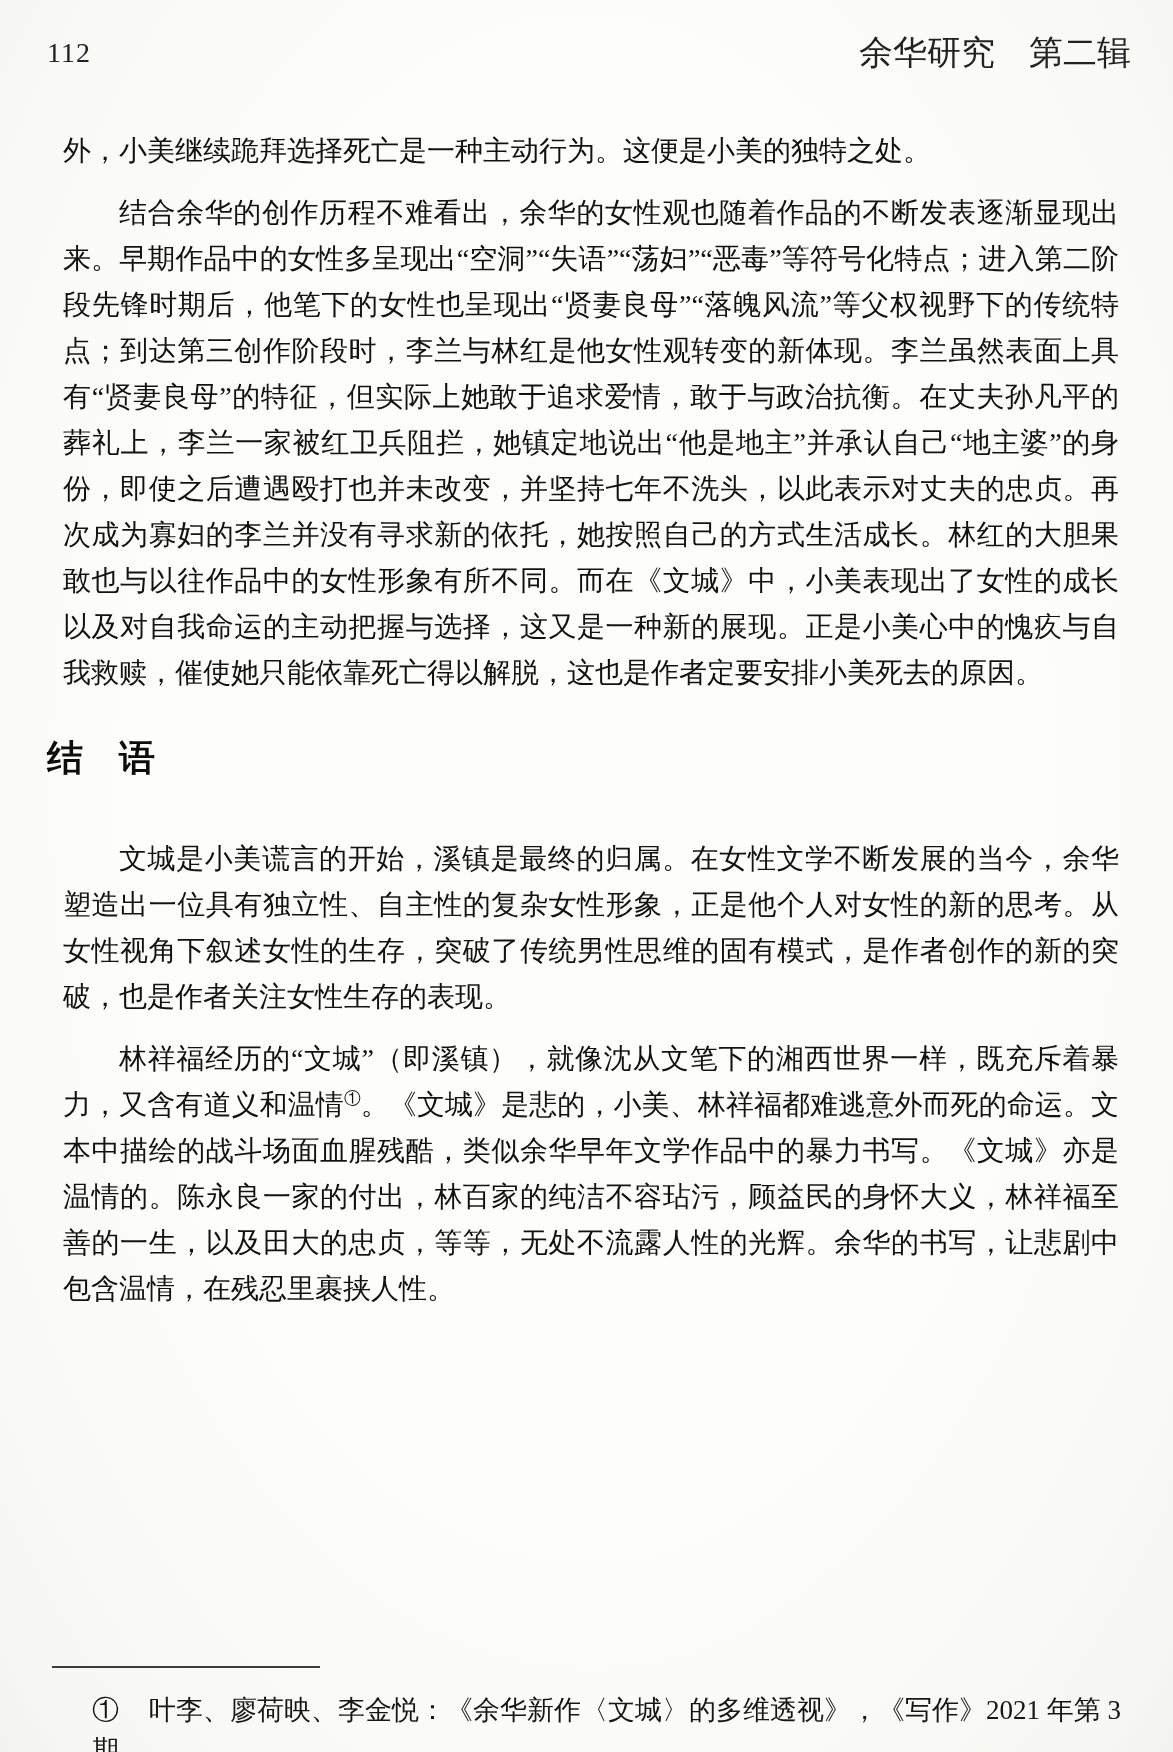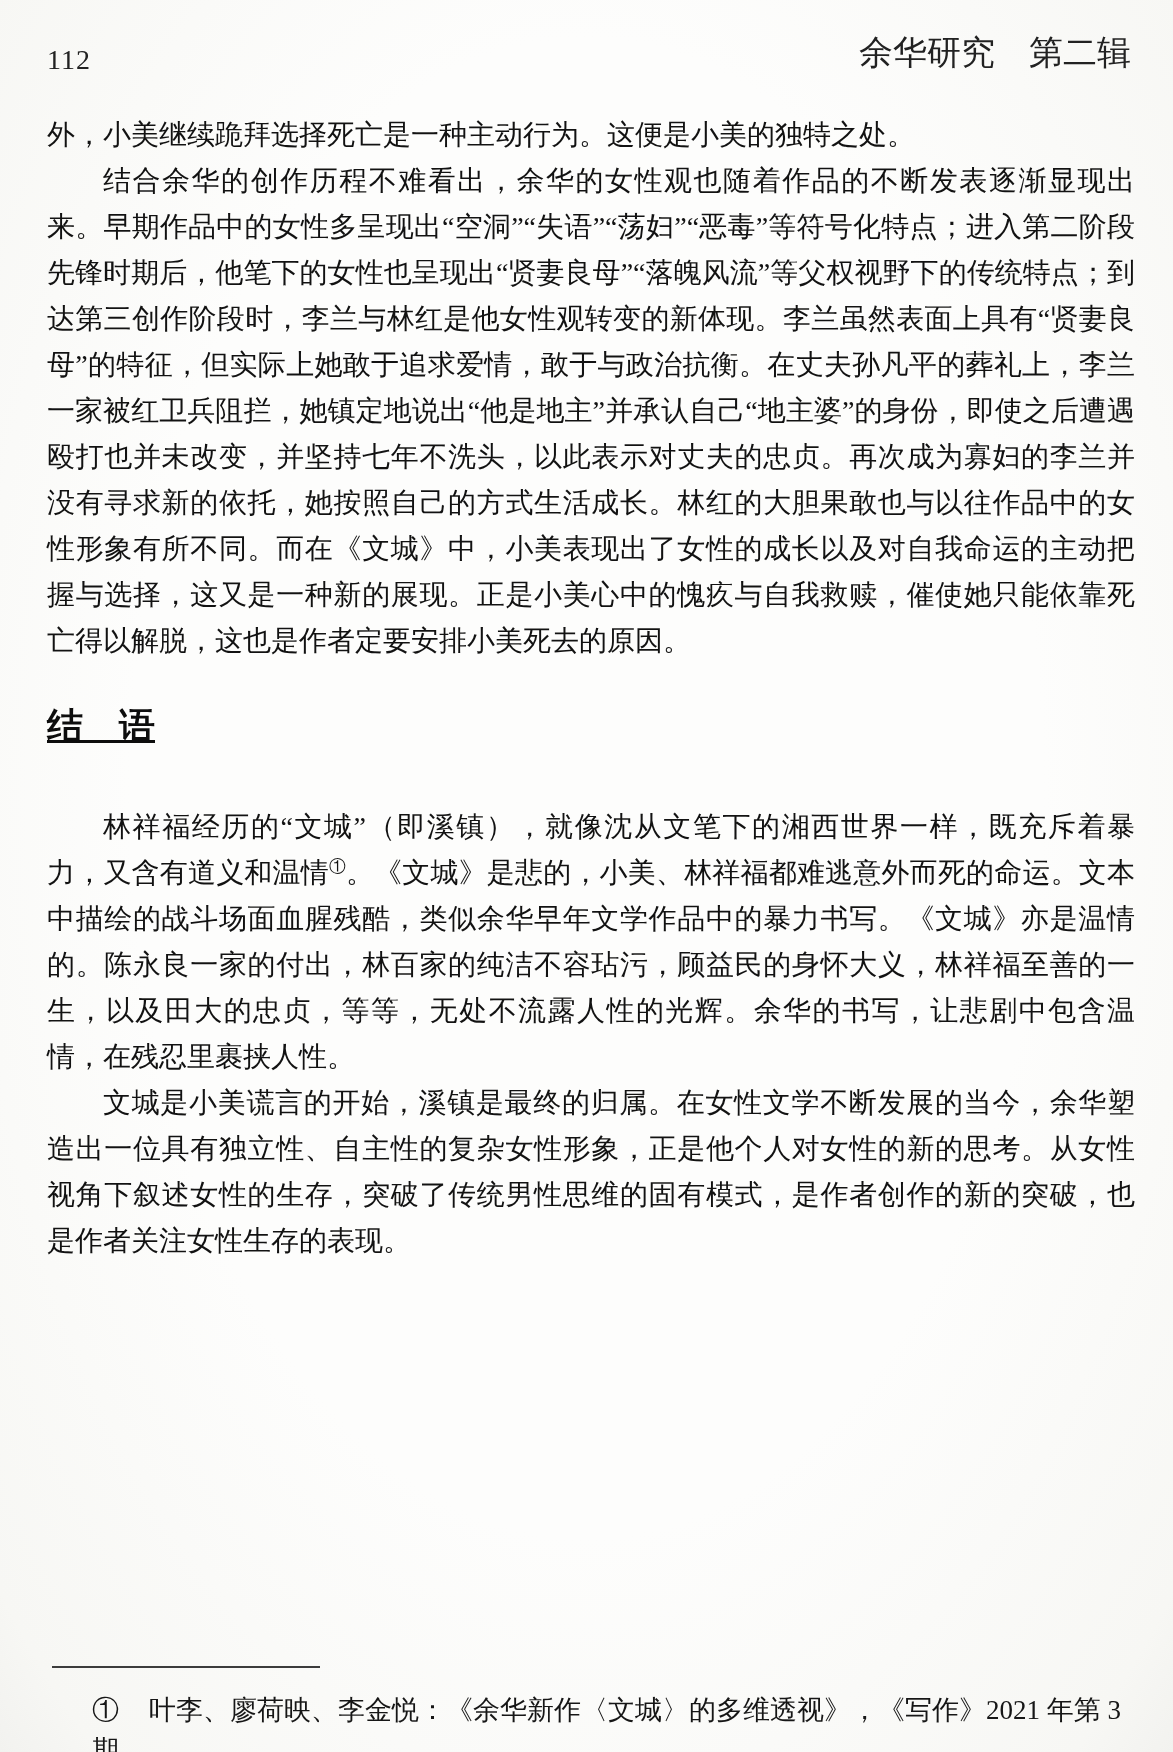--- a/index.html
+++ b/index.html
@@ -7,37 +7,37 @@
     position:relative;
     width:1173px; height:1752px;
     margin:0 auto;
     background:radial-gradient(ellipse at 50% 45%, #fdfdfc 55%, #f7f7f4 92%, #f2f2ef 100%);
     color:#151515;
     font-family:"Liberation Serif","DejaVu Serif",serif;
     overflow:hidden;
   }
   .page-header {
     position:absolute; top:30px; left:47px; right:42px;
-    display:flex; justify-content:space-between; align-items:flex-end;
+    display:flex; justify-content:space-between; align-items:center;
     font-size:28px; color:#222;
   }
   .page-num { letter-spacing:1px; }
   .journal { font-size:34px; }
   .body-text {
     position:absolute; top:112px; left:47px; right:38px;
     font-size:28px; line-height:46px;
     text-align:justify; text-align-last:left;
     color:#121212;
   }
-  .para { margin:0; text-indent:2em; }
+  .para { margin:16px; text-indent:2em; }
   .para.no-indent { text-indent:0; }
   .section-heading {
     font-size:36px; font-weight:bold; color:#0d0d0d;
     text-align:center; text-indent:0;
-    margin:40px 0 56px 0; line-height:44px;text-decoration:underline;
+    margin:40px 0 56px 0; line-height:44px;
   }
   .fn-ref {
     font-size:0.60em; line-height:0;
     vertical-align:super;
   }
   .footnote-rule {
     position:absolute; left:52px; top:1666px;
     width:268px; height:2px; background:#3c3c3c;
   }
   .footnote {
@@ -53,22 +53,22 @@
 
   <header class="page-header">
     <span class="page-num">112</span>
     <span class="journal">余华研究　第二辑</span>
   </header>
 
   <main class="body-text">
     <p class="para no-indent">外，小美继续跪拜选择死亡是一种主动行为。这便是小美的独特之处。</p>
     <p class="para">结合余华的创作历程不难看出，余华的女性观也随着作品的不断发表逐渐显现出来。早期作品中的女性多呈现出“空洞”“失语”“荡妇”“恶毒”等符号化特点；进入第二阶段先锋时期后，他笔下的女性也呈现出“贤妻良母”“落魄风流”等父权视野下的传统特点；到达第三创作阶段时，李兰与林红是他女性观转变的新体现。李兰虽然表面上具有“贤妻良母”的特征，但实际上她敢于追求爱情，敢于与政治抗衡。在丈夫孙凡平的葬礼上，李兰一家被红卫兵阻拦，她镇定地说出“他是地主”并承认自己“地主婆”的身份，即使之后遭遇殴打也并未改变，并坚持七年不洗头，以此表示对丈夫的忠贞。再次成为寡妇的李兰并没有寻求新的依托，她按照自己的方式生活成长。林红的大胆果敢也与以往作品中的女性形象有所不同。而在《文城》中，小美表现出了女性的成长以及对自我命运的主动把握与选择，这又是一种新的展现。正是小美心中的愧疚与自我救赎，催使她只能依靠死亡得以解脱，这也是作者定要安排小美死去的原因。</p>
     <h2 class="section-heading">结　语</h2>
+    <p class="para">文城是小美谎言的开始，溪镇是最终的归属。在女性文学不断发展的当今，余华塑造出一位具有独立性、自主性的复杂女性形象，正是他个人对女性的新的思考。从女性视角下叙述女性的生存，突破了传统男性思维的固有模式，是作者创作的新的突破，也是作者关注女性生存的表现。</p>
     <p class="para"><span>林祥福经历的“文城”（即溪镇），就像沈从文笔下的湘西世界一样，既充斥着暴力，又含有道义和温情</span><sup class="fn-ref">①</sup><span>。《文城》是悲的，小美、林祥福都难逃意外而死的命运。文本中描绘的战斗场面血腥残酷，类似余华早年文学作品中的暴力书写。《文城》亦是温情的。陈永良一家的付出，林百家的纯洁不容玷污，顾益民的身怀大义，林祥福至善的一生，以及田大的忠贞，等等，无处不流露人性的光辉。余华的书写，让悲剧中包含温情，在残忍里裹挟人性。</span></p>
-    <p class="para">文城是小美谎言的开始，溪镇是最终的归属。在女性文学不断发展的当今，余华塑造出一位具有独立性、自主性的复杂女性形象，正是他个人对女性的新的思考。从女性视角下叙述女性的生存，突破了传统男性思维的固有模式，是作者创作的新的突破，也是作者关注女性生存的表现。</p>
   </main>
 
   <div class="footnote-rule"></div>
 
   <div class="footnote">
     <span class="fn-marker">①</span><span class="fn-text">叶李、廖荷映、李金悦：《余华新作〈文城〉的多维透视》，《写作》2021 年第 3 期。</span>
   </div>
 
 </div>
 

